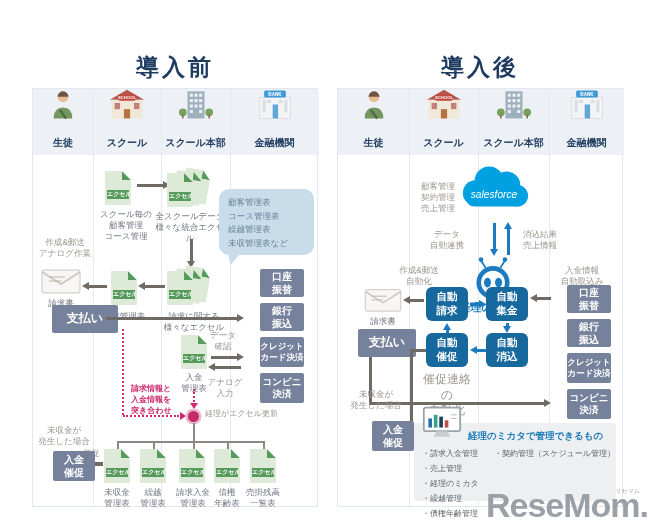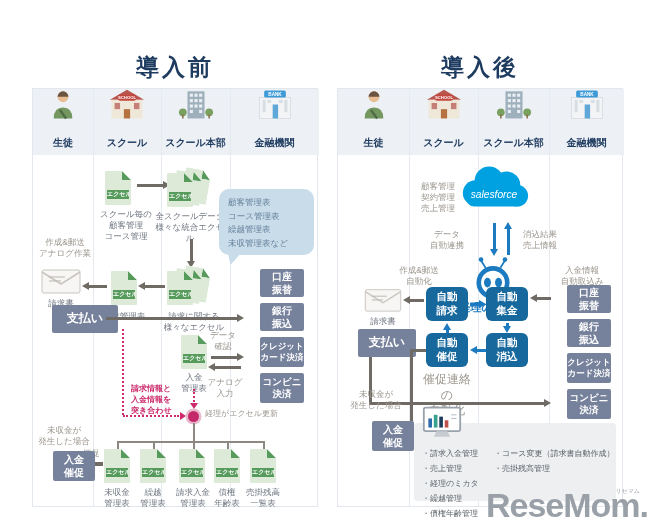--- a/index.html
+++ b/index.html
@@ -423,29 +423,29 @@
   <svg style="position:absolute;left:84px;top:316px" width="40" height="36" viewBox="0 0 44 38">
     <rect x="2" y="2" width="40" height="26" rx="2" fill="#fff" stroke="#9aa3ac" stroke-width="2"></rect>
     <rect x="7" y="14" width="4" height="10" fill="#2b6ca8"></rect>
     <rect x="13" y="10" width="4" height="14" fill="#36a18f"></rect>
     <rect x="19" y="12" width="4" height="12" fill="#1d3c5e"></rect>
     <rect x="25" y="16" width="4" height="8" fill="#c0504d"></rect>
     <line x1="32" y1="10" x2="38" y2="10" stroke="#b0b8c0"></line>
     <line x1="32" y1="14" x2="38" y2="14" stroke="#b0b8c0"></line>
     <path d="M16,28 h12 l3,6 h-18 z" fill="#c7ccd2"></path>
   </svg>
+  <div class="infotitle" style="left:130px;top:341px">経理のミカタで管理できるもの</div>
   <div class="ilist" style="left:84px;top:357px;width:70px">
     <div class="item">請求入金管理</div>
     <div class="item">売上管理</div>
     <div class="item">経理のミカタ</div>
     <div class="item">繰越管理</div>
     <div class="item">債権年齢管理</div>
   </div>
   <div class="ilist" style="left:156px;top:357px;width:122px">
-    <div class="item">コース変更（請求書自動作成）</div>
-    <div class="item">売掛残高管理</div>
+    <div class="item">契約管理（スケジュール管理）</div>
   </div>
 </div>
 
 <div class="wm">
   <span class="wm-text">ReseMom.</span>
   <span class="wm-ruby">リセマム</span>
 </div>
 
 </body></html>

